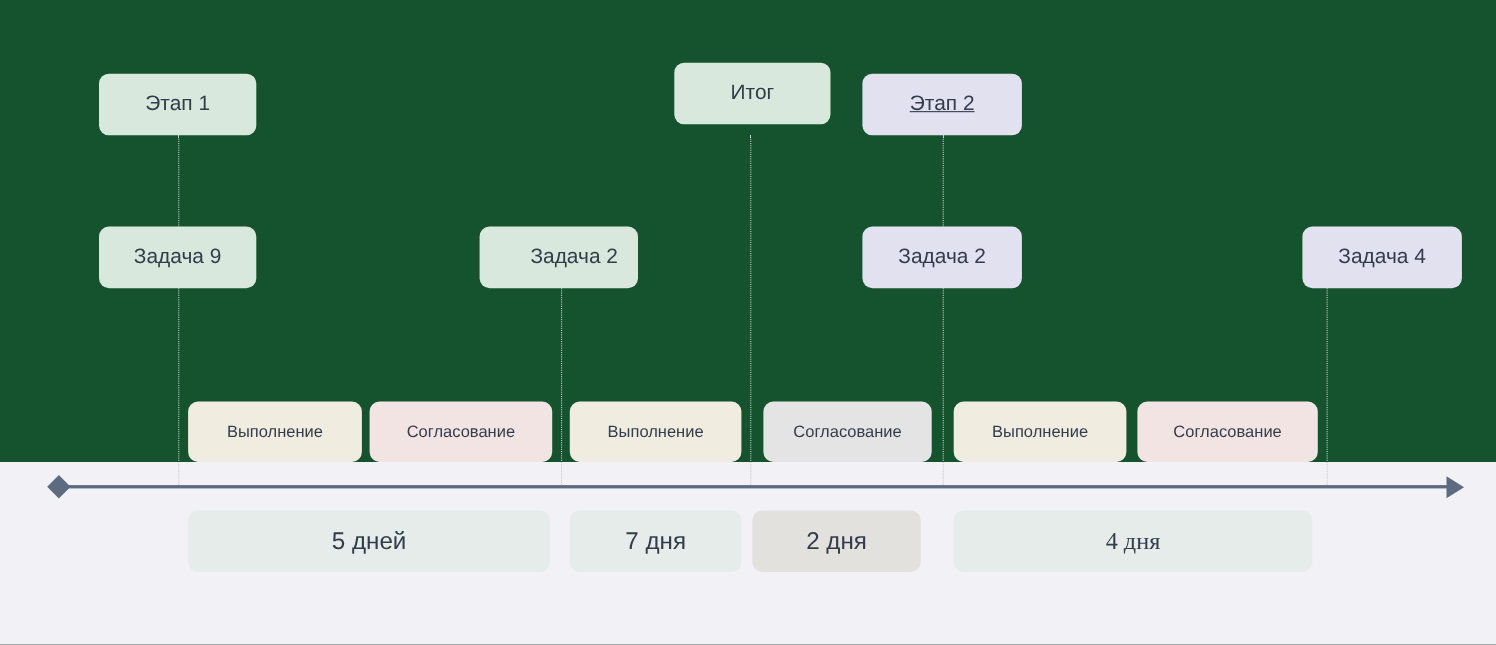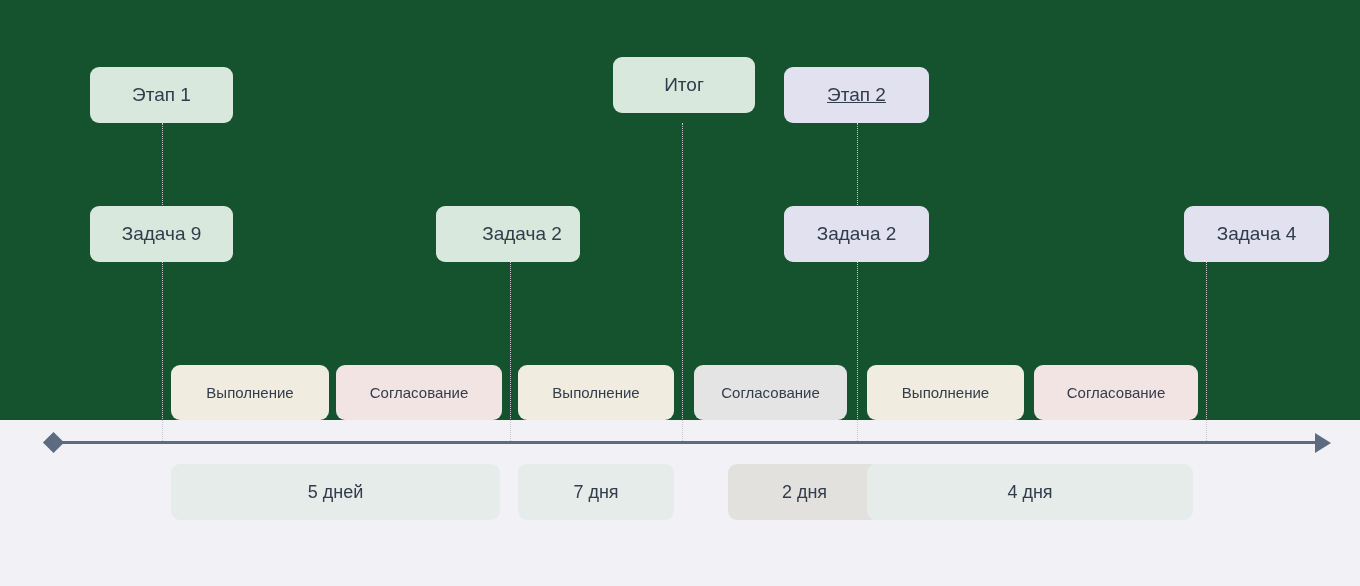--- a/index.html
+++ b/index.html
@@ -50,21 +50,21 @@
     font-size: 19px;
     height: 56px;
   }
 
   .node.activity {
     font-size: 15px;
     height: 55px;
   }
 
   .node.duration {
-    font-size: 18px;
+    font-size: 22px;
     height: 56px;
   }
 
   
   #axis-line {
     position: absolute;
     background: #5d6b80;
     height: 3px;
     z-index: 2;
   }
@@ -148,21 +148,21 @@
         <span>Согласование</span>
       </div>
     </div>
   <div id="durations-layer">
       <div class="node duration" style="left: 171px; top: 464px; width: 329px; background: rgb(229, 236, 234); color: rgb(50, 60, 75);">
         <span>5 дней</span>
       </div>
       <div class="node duration" style="left: 518px; top: 464px; width: 156px; background: rgb(229, 236, 234); color: rgb(50, 60, 75);">
         <span>7 дня</span>
       </div>
-      <div class="node duration" style="left: 728px; top: 464px; width: 153px; background: rgb(227, 225, 222); color: rgb(50, 60, 75);">
+      <div class="node duration" style="left: 684px; top: 464px; width: 153px; background: rgb(227, 225, 222); color: rgb(50, 60, 75);">
         <span>2 дня</span>
       </div>
-      <div class="node duration" style="left: 867px; top: 464px; width: 326px; background: rgb(229, 236, 234); color: rgb(50, 60, 75);">
+      <div class="node duration" style="left: 867px; top: 464px; width: 326px; background: rgb(229, 236, 234); color: rgb(50, 60, 75); font-family: Liberation Serif, serif;">
         <span>4 дня</span>
       </div>
     </div>
 
 </div>
 
 </body></html>

